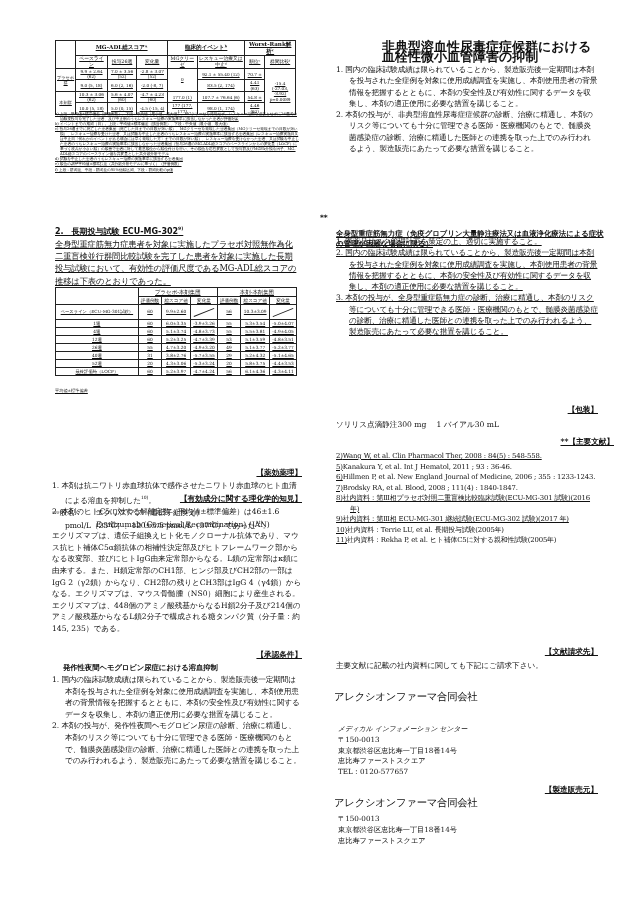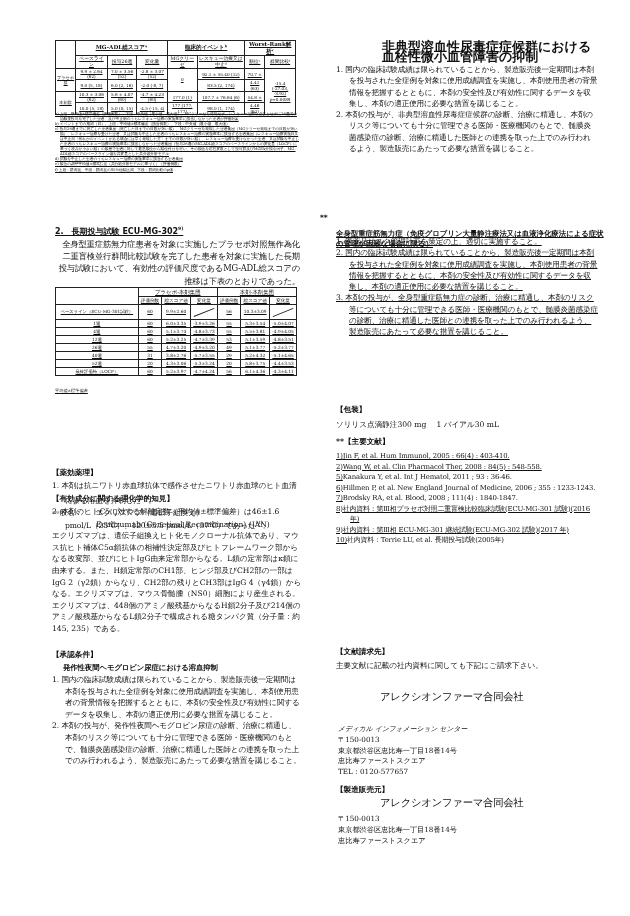--- a/index.html
+++ b/index.html
@@ -13,34 +13,34 @@
   .t1 td, .t1 th { border: 0.8px solid #222; text-align: center; padding: 0 1px; font-weight: normal; text-decoration: underline; }
   .t1 th.grp { font-size: 5.6px; font-weight: bold; height: 10px; }
   .t1 th.sub { font-size: 4.8px; height: 12px; }
   .t1 td { height: 8px; }
 
   .notes { position: absolute; left: 55px; top: 112px; width: 245px; font-size: 3.7px; line-height: 5.05px; }
   .notes p { text-decoration: underline; padding-left: 5px; text-indent: -5px; }
 
   .sec2-title { position: absolute; left: 55px; top: 226px; font-family: "DejaVu Sans", sans-serif; font-size: 8px; font-weight: bold; text-decoration: underline; }
   .sec2-title sup { font-size: 4.5px; }
-  .sec2-body { position: absolute; left: 55px; top: 238px; width: 245px; font-size: 8.3px; line-height: 12.2px; letter-spacing: -0.15px; text-align: right; }
+  .sec2-body { position: absolute; left: 55px; top: 238px; width: 245px; font-size: 8.3px; line-height: 12.2px; text-decoration: underline; letter-spacing: -0.15px; }
 
   
   .t2 { position: absolute; left: 55px; top: 287px; width: 242px; border-collapse: collapse; font-size: 4.3px; line-height: 1.2; }
   .t2 td, .t2 th { border: 0.8px solid #222; text-align: center; padding: 0 1px; font-weight: normal; text-decoration: underline; }
   .t2 th.grp { font-size: 5.4px; height: 9px; }
   .t2 th.sub { font-size: 4.6px; height: 8px; }
   .t2 td { height: 8px; }
   .t2 td.base { height: 15px; }
   .t2 td.diag { position: relative; }
   .t2 td.diag::after { content: ""; position: absolute; left: 2px; right: 2px; top: 50%; border-top: 0.8px solid #222; transform: rotate(-22deg); }
   .t2-note { position: absolute; left: 55px; top: 388px; font-size: 4.2px; text-decoration: underline; }
 
-  .sec-head { position: absolute; font-size: 7.6px; font-weight: bold; text-align: left; font-family: "DejaVu Sans", sans-serif; }
+  .sec-head { position: absolute; font-size: 7.6px; font-weight: bold; text-align: right; font-family: "DejaVu Sans", sans-serif; text-decoration: underline; }
   .para { position: absolute; font-size: 7.6px; line-height: 11.6px; letter-spacing: -0.1px; }
   .item { padding-left: 13px; text-indent: -13px; }
 
   .pchar { position: absolute; left: 52px; width: 250px; font-size: 7.6px; line-height: 11.6px; }
   .pchar .lbl { display: inline-block; width: 44px; }
   .pchar .indent { padding-left: 44px; }
 
   .r-title { position: absolute; left: 336px; top: 42px; width: 262px; font-family: "DejaVu Sans", sans-serif; font-size: 13px; line-height: 10px; font-weight: bold; padding-left: 46px; }
   .r-list { position: absolute; left: 336px; width: 262px; font-size: 7.6px; line-height: 11.3px; letter-spacing: -0.12px; }
   .r-list.u div { text-decoration: underline; }
@@ -48,21 +48,21 @@
   .mg-head .stars { position: absolute; left: 0; top: 0; }
   .mg-head .txt { margin-left: 16px; text-decoration: underline; display: block; margin-top: 16px; }
 
   .pkg { position: absolute; left: 336px; top: 420px; font-size: 7.6px; }
   .refs { position: absolute; left: 336px; top: 451px; width: 262px; font-size: 6.9px; line-height: 10.5px; letter-spacing: -0.15px; }
   .refs .r { padding-left: 14px; text-indent: -14px; }
   .refs .num { text-decoration: underline; }
   .refs .uall { text-decoration: underline; }
 
   .req-text { position: absolute; left: 336px; top: 660px; width: 262px; font-size: 7.6px; line-height: 11.3px; }
-  .company { position: absolute; left: 334px; font-family: Liberation Sans, sans-serif; font-size: 10.4px; letter-spacing: -0.3px; margin-left: 46px; }
+  .company { position: absolute; left: 334px; font-family: Liberation Sans, sans-serif; font-size: 10.4px; letter-spacing: -0.3px; }
   .addr { position: absolute; left: 338px; font-size: 7.2px; line-height: 10.8px; }
   .mi-center { font-style: italic; font-family: "DejaVu Sans", sans-serif; font-size: 6.8px; }
 </style>
 </head>
 <body>
 
 <table class="t1">
   <tbody>
       <tr>
     <th rowspan="2"></th>
@@ -265,30 +265,30 @@
 </div>
 <div class="r-list u" style="top:236px;">
   <div class="item"><span>1.</span> <span>医薬品リスク管理計画を策定の上、適切に実施すること。</span></div>
   <div class="item"><span>2.</span> <span>国内の臨床試験成績は限られていることから、製造販売後一定期間は本剤を投与された全症例を対象に使用成績調査を実施し、本剤使用患者の背景情報を把握するとともに、本剤の安全性及び有効性に関するデータを収集し、本剤の適正使用に必要な措置を講じること。</span></div>
   <div class="item"><span>3.</span> <span>本剤の投与が、全身型重症筋無力症の診断、治療に精通し、本剤のリスク等についても十分に管理できる医師・医療機関のもとで、髄膜炎菌感染症の診断、治療に精通した医師との連携を取った上でのみ行われるよう、製造販売にあたって必要な措置を講じること。</span></div>
 </div>
 
 <div class="sec-head" style="left:336px; top:405px; width:262px;">【包装】</div>
 <div class="pkg">ソリリス点滴静注300 mg　 1 バイアル30 mL</div>
 
-<div class="sec-head" style="left:336px; top:437px; width:262px;">**【主要文献】</div>
+<div class="sec-head" style="left:352px; top:437px; width:262px;">**【主要文献】</div>
 <div class="refs">
-  <div class="r uall"><span>1)</span><span>Jin F, et al. Hum Immunol, 2005 : 66(4) : 403-410.</span></div>
   <div class="r uall"><span>2)</span><span>Wang W, et al. Clin Pharmacol Ther, 2008 : 84(5) : 548-558.</span></div>
   <div class="r"><span class="num">5)</span><span>Kanakura Y, et al. Int J Hematol, 2011 ; 93 : 36-46.</span></div>
   <div class="r"><span class="num">6)</span><span>Hillmen P, et al. New England Journal of Medicine, 2006 ; 355 : 1233-1243.</span></div>
   <div class="r"><span class="num">7)</span><span>Brodsky RA, et al. Blood, 2008 ; 111(4) : 1840-1847.</span></div>
   <div class="r uall"><span>8)</span><span>社内資料：第Ⅲ相プラセボ対照二重盲検比較臨床試験(ECU-MG-301 試験)(2016 年)</span></div>
   <div class="r uall"><span>9)</span><span>社内資料：第Ⅲ相 ECU-MG-301 継続試験(ECU-MG-302 試験)(2017 年)</span></div>
   <div class="r"><span class="num">10)</span><span>社内資料：Terrie LU, et al. 長期投与試験(2005年)</span></div>
+  <div class="r"><span class="num">11)</span><span>社内資料：Rekha P, et al. ヒト補体C5に対する親和性試験(2005年)</span></div>
 </div>
 
 <div class="sec-head" style="left:336px; top:647px; width:262px;">【文献請求先】</div>
 <div class="req-text">主要文献に記載の社内資料に関しても下記にご請求下さい。</div>
 <div class="company" style="top:690px;">アレクシオンファーマ合同会社</div>
 <div class="addr" style="top:724px;">
   <div class="mi-center">メディカル インフォメーション センター</div>
   <div>〒150-0013</div>
   <div>東京都渋谷区恵比寿一丁目18番14号</div>
   <div>恵比寿ファーストスクエア</div>

